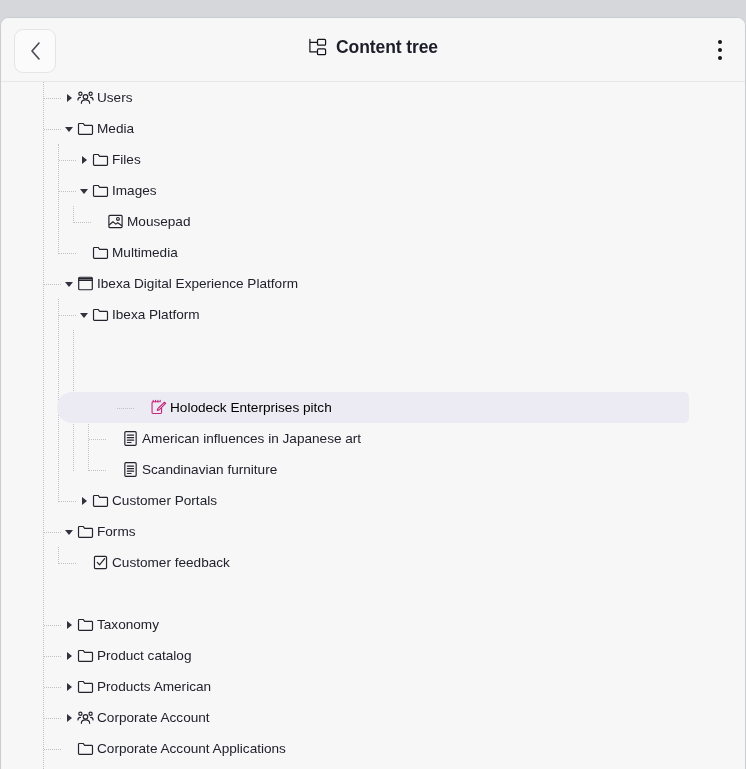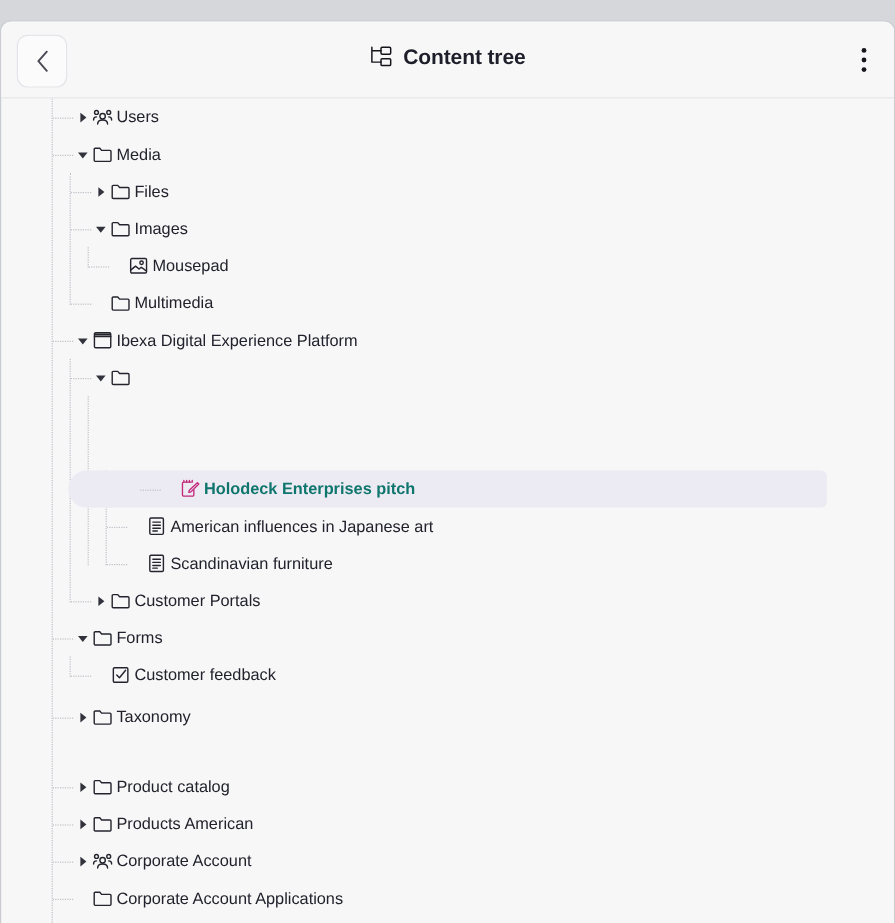--- a/index.html
+++ b/index.html
@@ -100,21 +100,21 @@
   .row.selected {
     background: #eceaf2;
     border-top-right-radius: 5px;
     border-bottom-right-radius: 5px;
     margin-left: 28px;
     padding-left: 0;
     border-top-left-radius: 16px;
     border-bottom-left-radius: 16px;
     margin-right: 28px;
   }
-  .row.selected .label { color: #0f766e; font-weight: bold; }
+  .row.selected .label { color: #000000; }
 
   
   .guide {
     position: absolute;
     top: 0;
     bottom: 0;
     width: 1px;
     border-left: 1px dotted #bfc1c7;
   }
   .stub {
@@ -278,20 +278,21 @@
         <div class="label" style="left: 96px;">Ibexa Digital Experience Platform</div>
       </div>
       <div class="row" style="position: absolute; top: 217px; left: 0px; right: 0px;">
         <div class="stub" style="left: 58px;"></div>
         <div class="caret expanded" style="left: 77px; top: 10px;"></div>
         <div class="icon" style="left: 91px; top: 7px;">
           <svg width="17" height="17" viewBox="0 0 18 18">
             <path d="M1.6 14.4V4.6a.9.9 0 0 1 .9-.9h4l1.6 1.9h7.4a.9.9 0 0 1 .9.9v7.9a.9.9 0 0 1-.9.9H2.5a.9.9 0 0 1-.9-.9z" stroke="#24242e" stroke-width="1.25" fill="none" stroke-linecap="round" stroke-linejoin="round"></path>
           </svg>
         </div>
+        <div class="label" style="left: 111px;">Ibexa Platform</div>
       </div>
       <div class="row selected" style="position: absolute; top: 310px; left: 28px; right: 28px;">
         <div class="stub" style="left: 60px;"></div>
         <div class="icon" style="left: 93px; top: 7px;">
           <svg width="18" height="17" viewBox="0 0 19 18">
             <path d="M10.4 2.6H3.3a1 1 0 0 0-1 1v11.1a1 1 0 0 0 1 1h8.6a1 1 0 0 0 1-1V9.6" stroke="#c4277c" stroke-width="1.25" fill="none" stroke-linecap="round" stroke-linejoin="round"></path>
             <path d="M3.6 2.6V1.1M6.2 2.6V1.1M8.8 2.6V1.1M11.4 2.6V1.1" stroke="#c4277c" stroke-width="1.25" fill="none" stroke-linecap="round" stroke-linejoin="round"></path>
             <path d="M16.2 3.1 17.5 4.4 10.2 11.7 8.2 12.2 8.7 10.2z" stroke="#c4277c" stroke-width="1.25" fill="none" stroke-linecap="round" stroke-linejoin="round"></path>
           </svg>
         </div>
@@ -340,21 +341,21 @@
       <div class="row" style="position: absolute; top: 465px; left: 0px; right: 0px;">
         <div class="stub" style="left: 58px;"></div>
         <div class="icon" style="left: 91px; top: 7px;">
           <svg width="17" height="17" viewBox="0 0 18 18">
             <rect x="2.6" y="2.6" width="12.8" height="12.8" rx="1.1" stroke="#24242e" stroke-width="1.25" fill="none" stroke-linecap="round" stroke-linejoin="round"></rect>
             <path d="M5.6 8.9 L8 11.4 L13.4 4.8" stroke="#24242e" stroke-width="1.25" fill="none" stroke-linecap="round" stroke-linejoin="round"></path>
           </svg>
         </div>
         <div class="label" style="left: 111px;">Customer feedback</div>
       </div>
-      <div class="row" style="position: absolute; top: 500px; left: 0px; right: 0px; padding-left: 44px;">
+      <div class="row" style="position: absolute; top: 527px; left: 0px; right: 0px; padding-left: 44px;">
         <div class="stub" style="left: 43px;"></div>
         <div class="caret collapsed" style="left: 62px; top: 10px;"></div>
         <div class="icon" style="left: 76px; top: 7px;">
           <svg width="17" height="17" viewBox="0 0 18 18">
             <path d="M1.6 14.4V4.6a.9.9 0 0 1 .9-.9h4l1.6 1.9h7.4a.9.9 0 0 1 .9.9v7.9a.9.9 0 0 1-.9.9H2.5a.9.9 0 0 1-.9-.9z" stroke="#24242e" stroke-width="1.25" fill="none" stroke-linecap="round" stroke-linejoin="round"></path>
           </svg>
         </div>
         <div class="label" style="left: 96px;">Taxonomy</div>
       </div>
       <div class="row" style="position: absolute; top: 558px; left: 0px; right: 0px;">

